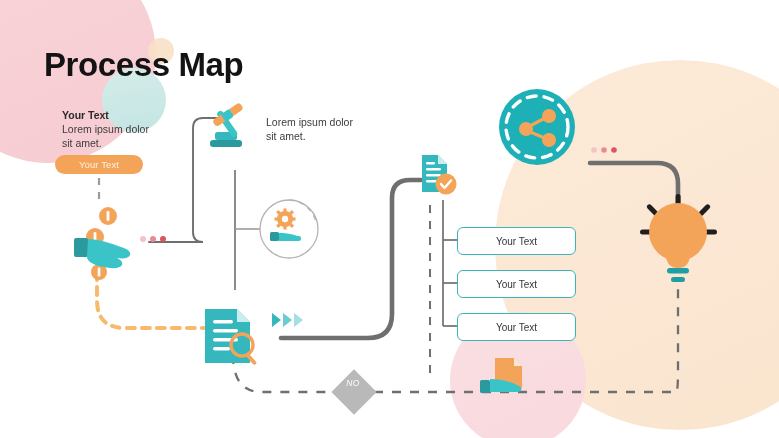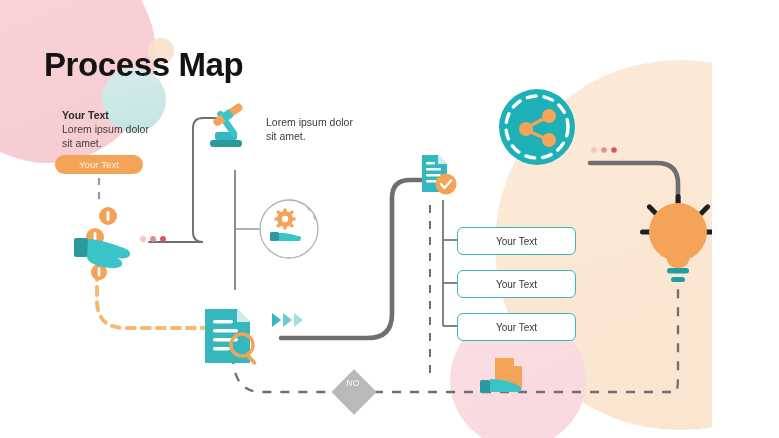--- a/index.html
+++ b/index.html
@@ -5,21 +5,21 @@
   html, body {
     margin: 0;
     padding: 0;
     background: #ffffff;
   }
   body {
     font-family: "Liberation Sans", sans-serif;
   }
   #canvas {
     position: relative;
-    width: 712px;
+    width: 779px;
     height: 438px;
     overflow: hidden;
     background: #ffffff;
   }
   .layer {
     position: absolute;
     left: 0;
     top: 0;
     width: 779px;
     height: 438px;

